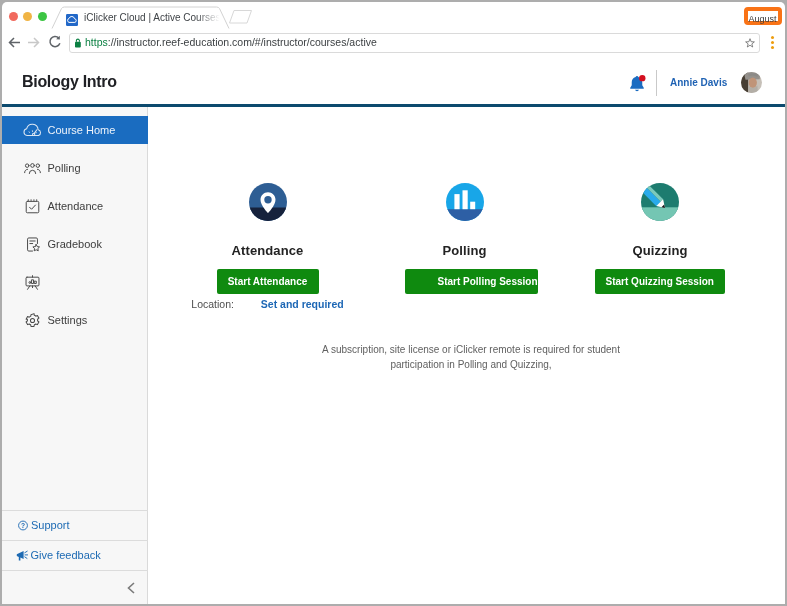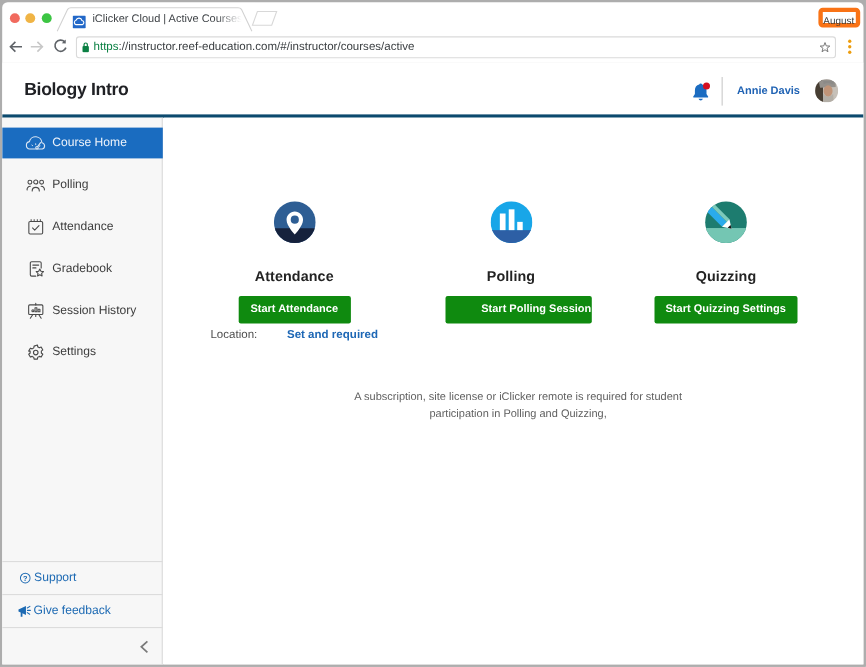--- a/index.html
+++ b/index.html
@@ -33,21 +33,21 @@
   .active .lb { color:#eef3fa; }
   .bdiv { position:absolute; left:0; width:146px; height:1px; background:#dcdcdc; }
   .blink { position:absolute; left:14px; height:30px; line-height:30px; font-size:11px; font-weight:normal; color:#1d6ab3; }
   
   .main { position:absolute; left:146.5px; top:105px; width:636.5px; height:497px; background:#fff; }
   .bigic { position:absolute; top:76px; width:38px; height:38px; }
   .coltitle { position:absolute; top:136px; width:160px; text-align:center; font-size:13px; font-weight:bold; color:#232323; letter-spacing:0.1px; }
   .gbtn { position:absolute; top:161.5px; height:25.5px; background:#0f8a0f; border-radius:2px; color:#fff; font-size:10px; font-weight:bold; text-align:center; line-height:25.5px; }
   .loc { position:absolute; top:190.5px; width:240px; text-align:center; font-size:10.5px; color:#4f4f4f; }
   .loc b { color:#1d67b5;padding-left:24px; }
-  .subtxt { position:absolute; left:157.5px; top:235px; width:330px; text-align:center; font-size:10px; line-height:15px; color:#606060;margin-top:12px; }
+  .subtxt { position:absolute; left:157.5px; top:235px; width:330px; text-align:center; font-size:10px; line-height:15px; color:#606060; }
 </style>
 </head>
 <body>
 <div class="win">
  <div class="inner">
 
   <span class="tl" style="left:6.5px; background:#f16a5e;"></span>
   <span class="tl" style="left:21px; background:#f0b445;"></span>
   <span class="tl" style="left:35.5px; background:#3cc543;"></span>
   <svg class="abs" style="left:0;top:0" width="260" height="27" viewBox="0 0 260 27">
@@ -161,21 +161,20 @@
     <div class="sitem" style="top:160.5px">
       <svg class="ic" viewBox="0 0 20 20">
             <g fill="none" stroke="#4a4a4a" stroke-width="1.05" stroke-linecap="round" stroke-linejoin="round">
         <rect x="3.2" y="4.4" width="13.6" height="9.2" rx="1"></rect>
         <path d="M10 2.8 v1.6 M7.2 13.6 l-2.4 3.6 M12.8 13.6 l2.4 3.6 M10 13.6 v1.8"></path>
         <circle cx="7.3" cy="10" r="1"></circle>
               <rect x="9.3" y="7.2" width="1.8" height="3.8"></rect>
               <rect x="12.2" y="8.6" width="1.8" height="2.4"></rect>
       </g>
           </svg>
-      <span class="lb">Session History</span>
         </div>
     <div class="sitem" style="top:198.5px">
       <svg class="ic" viewBox="0 0 24 24">
             <g fill="none" stroke="#4a4a4a" stroke-width="1.3" stroke-linejoin="round">
         <path d="M13.9 3.3 l0.4 2.2 a6.6 6.6 0 0 1 1.8 1 l2.1-0.8 l1.9 3.3 l-1.7 1.4 a6.6 6.6 0 0 1 0 2.1 l1.7 1.4 l-1.9 3.3 l-2.1-0.8 a6.6 6.6 0 0 1 -1.8 1 l-0.4 2.2 h-3.8 l-0.4-2.2 a6.6 6.6 0 0 1 -1.8-1 l-2.1 0.8 l-1.9-3.3 l1.7-1.4 a6.6 6.6 0 0 1 0-2.1 L3.9 10.3 l1.9-3.3 l2.1 0.8 a6.6 6.6 0 0 1 1.8-1 l0.4-2.2 Z"></path>
         <circle cx="12" cy="12" r="2.6"></circle>
       </g>
           </svg>
       <span class="lb">Settings</span>
         </div>
@@ -240,18 +239,18 @@
           <path d="M19.2 17.5 h9.6 L24 25 Z" fill="#ffffff"></path>
           <path d="M24 25 L22.1 21.9 H25.9 Z" fill="#141414"></path>
         </g>
       </g>
     </svg>
     <div class="coltitle" style="left:39px">Attendance</div>
     <div class="coltitle" style="left:431.5px">Quizzing</div>
     <div class="coltitle" style="left:236px">Polling</div>
     <div class="gbtn" style="left:68px; width:102px;">Start Attendance</div>
     <div class="gbtn" style="left:256.5px; width:133px;padding-left:32px;">Start Polling Session</div>
-    <div class="gbtn" style="left:446.5px; width:129.5px;">Start Quizzing Settings</div>
+    <div class="gbtn" style="left:446.5px; width:129.5px;">Start Quizzing Session</div>
     <div class="loc" style="left:-1px">Location: <b>Set and required</b></div>
     <div class="subtxt">A subscription, site license or iClicker remote is required for student participation in Polling and Quizzing,</div>
   </div>
  </div>
 </div>
 
 </body></html>

